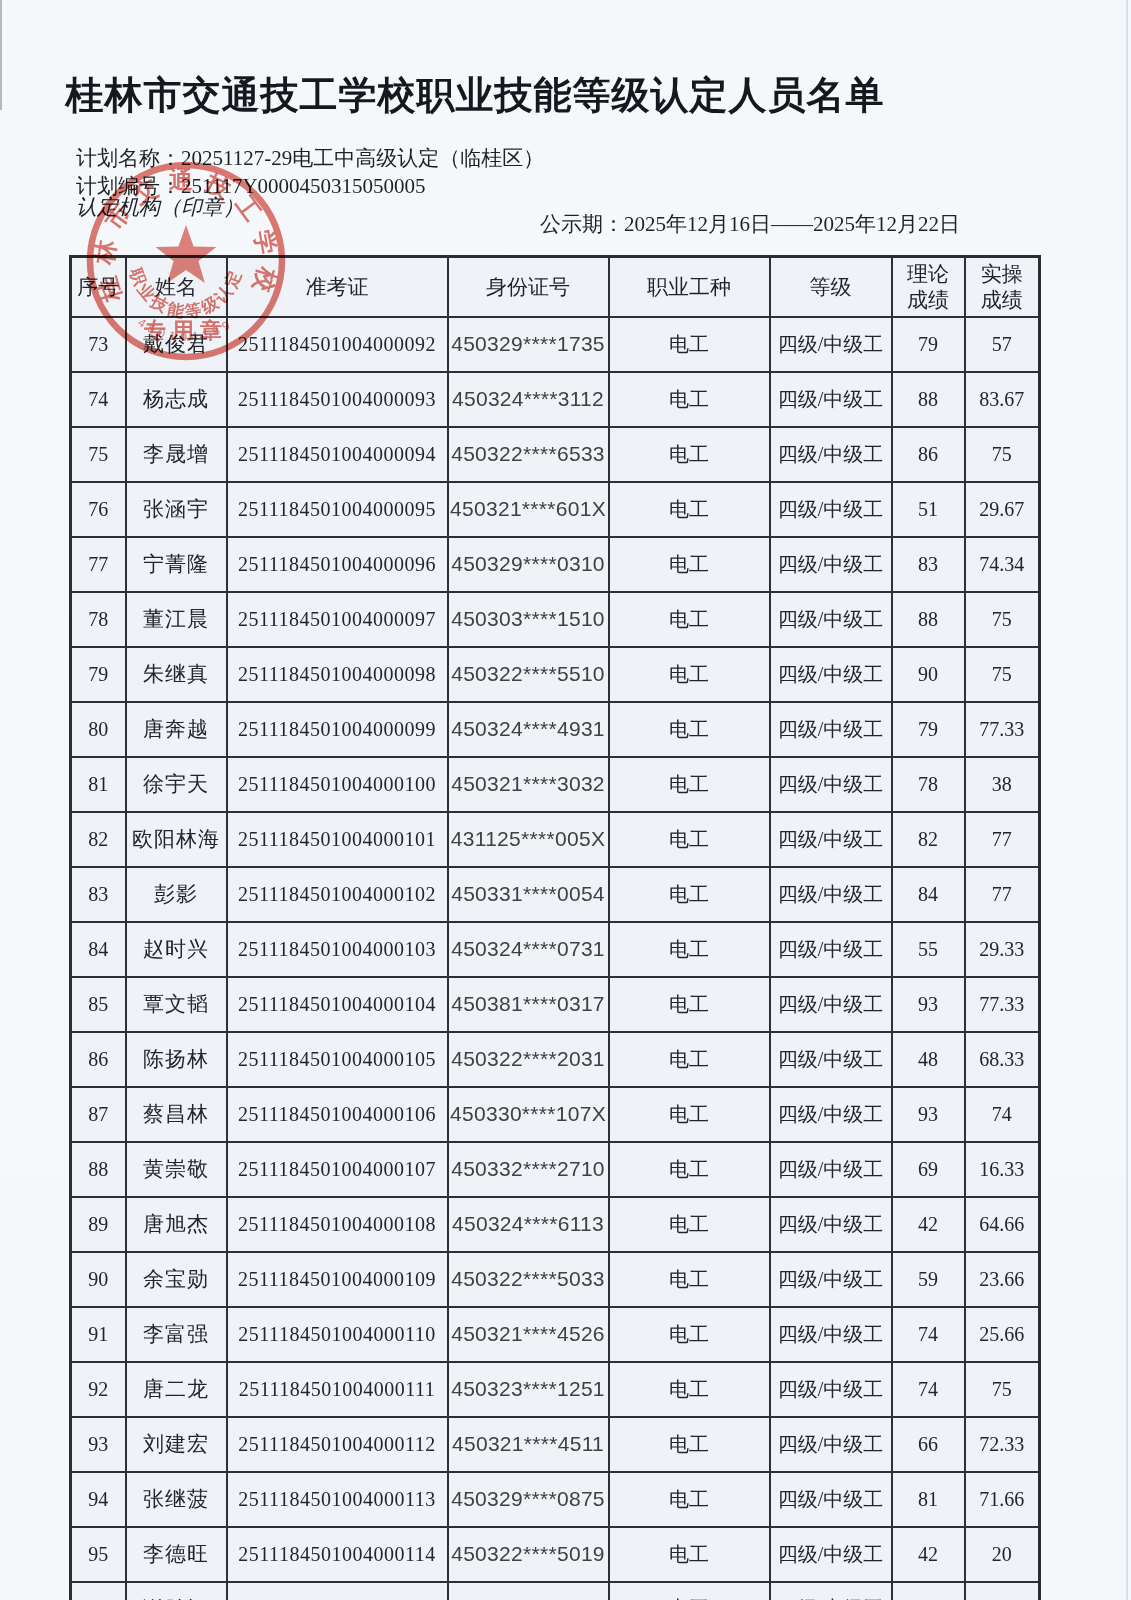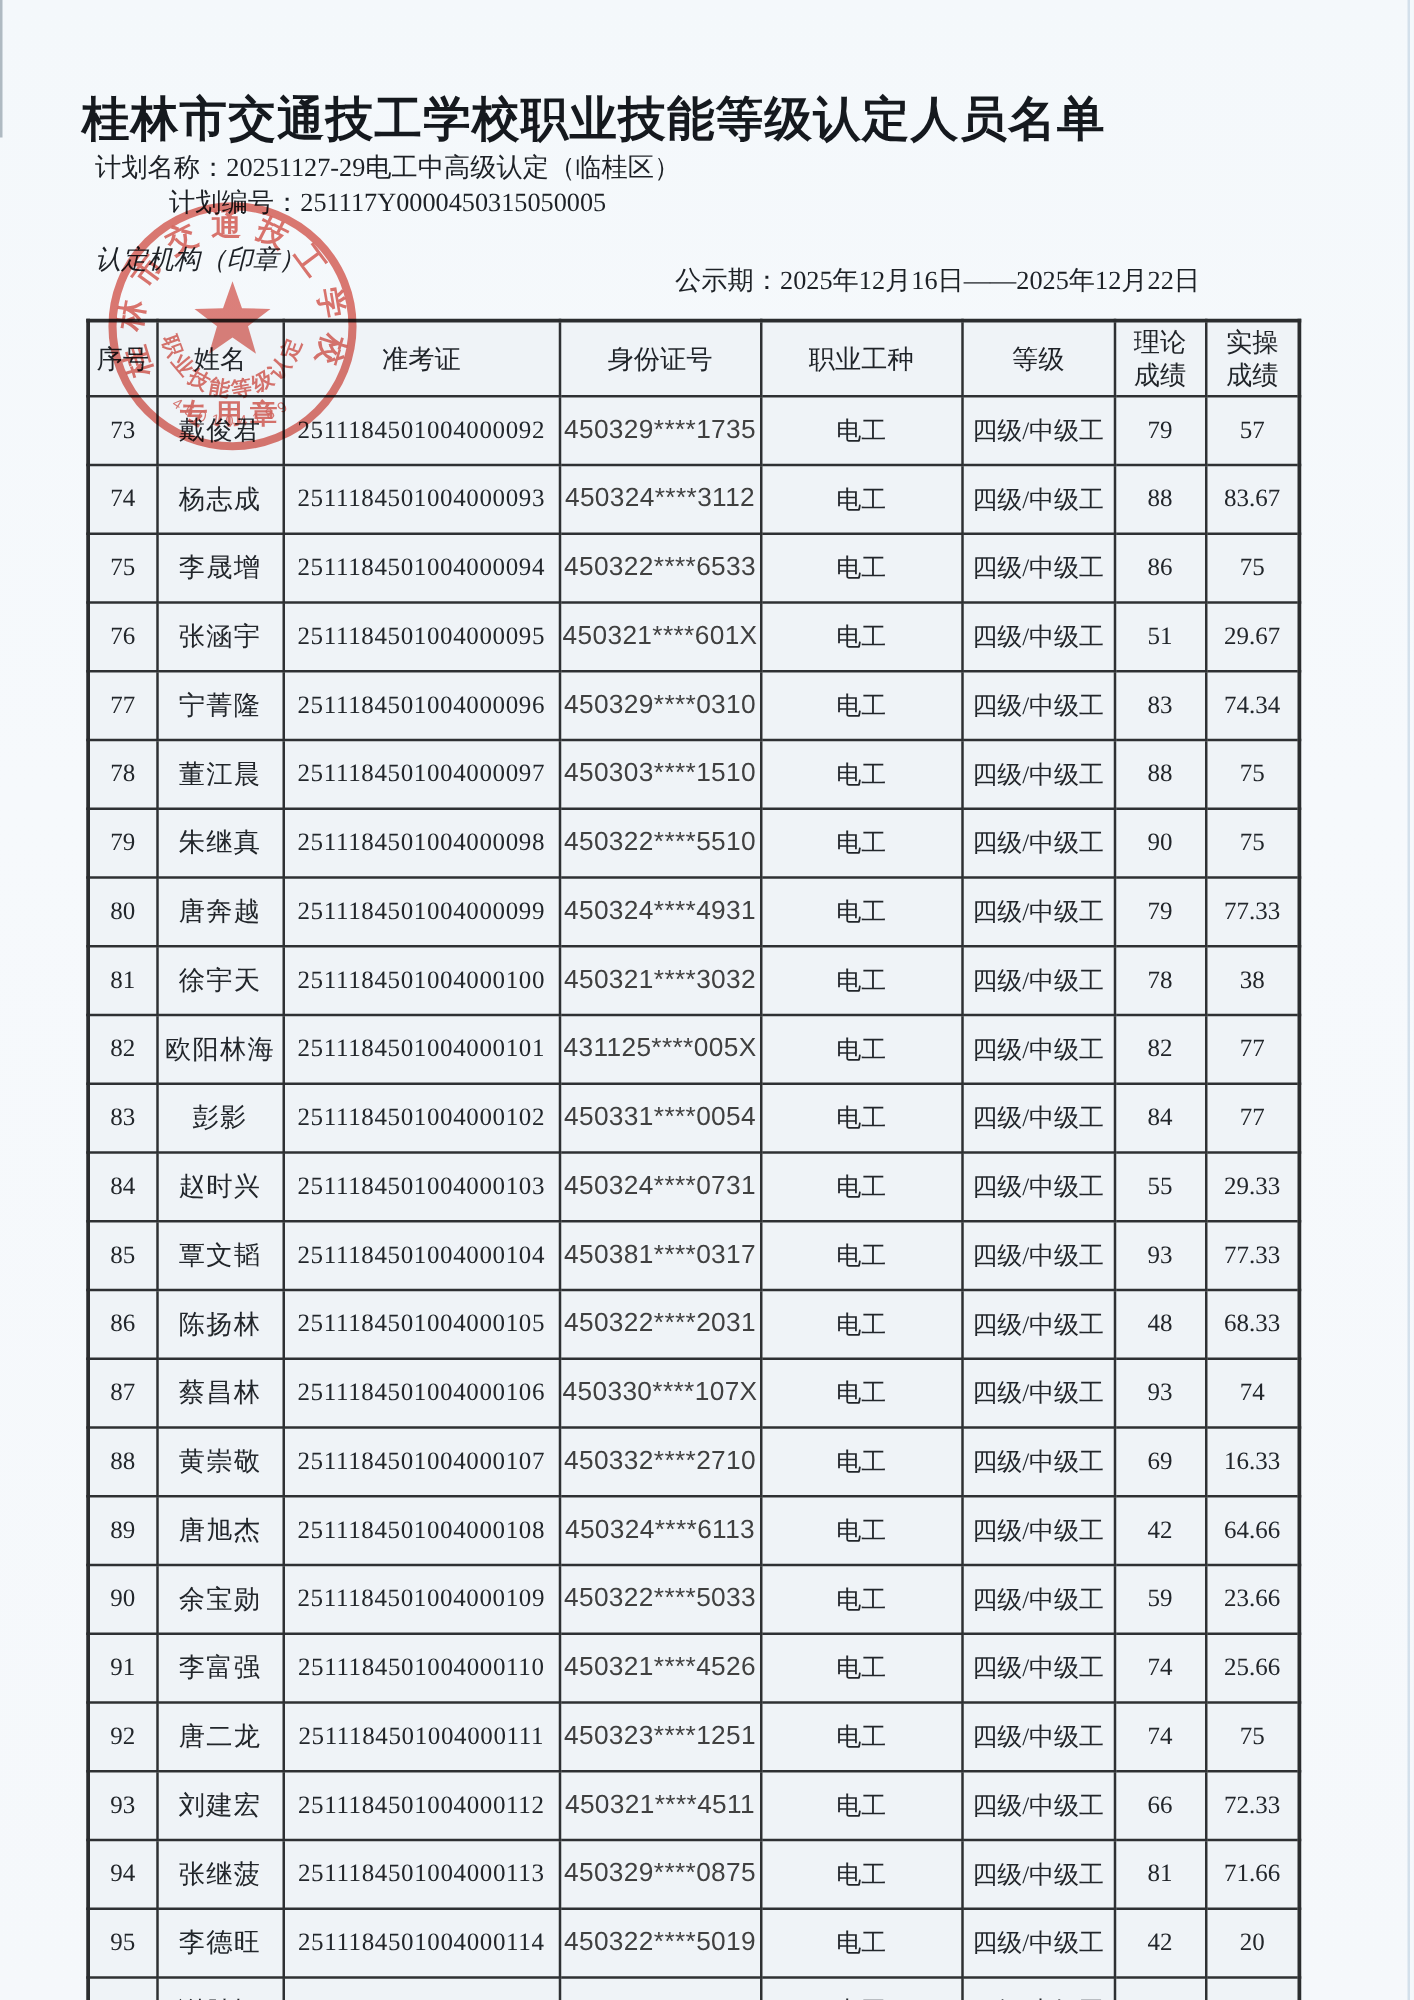--- a/index.html
+++ b/index.html
@@ -15,21 +15,21 @@
   }
   .edge-left{position:absolute;left:0;top:0;width:2px;height:110px;background:rgba(90,110,125,.45);}
   .edge-right{position:absolute;right:3px;top:0;width:2px;height:1600px;background:rgba(150,180,205,.35);}
 
   .title{
     position:absolute;left:0;top:70px;width:950px;margin:0;
     text-align:center;font-size:38px;font-weight:bold;letter-spacing:1px;
     color:#15191e;font-family:"Liberation Sans","DejaVu Sans",sans-serif;
   }
   .meta{
-    position:absolute;left:76px;top:120px;font-size:21px;line-height:28px;color:#1d2126;text-align:center;
+    position:absolute;left:76px;top:144px;font-size:21px;line-height:28px;color:#1d2126;
   }
   .org-label{position:absolute;left:76px;top:193px;font-size:21px;color:#1d2126;font-style:italic;}
   .publicity{position:absolute;left:540px;top:210px;font-size:21px;color:#1d2126;}
 
   table.roster{
     position:absolute;left:69px;top:255px;width:969px;
     border-collapse:collapse;table-layout:fixed;
     border:3px solid #2b2d2f;
     background:transparent;
   }

